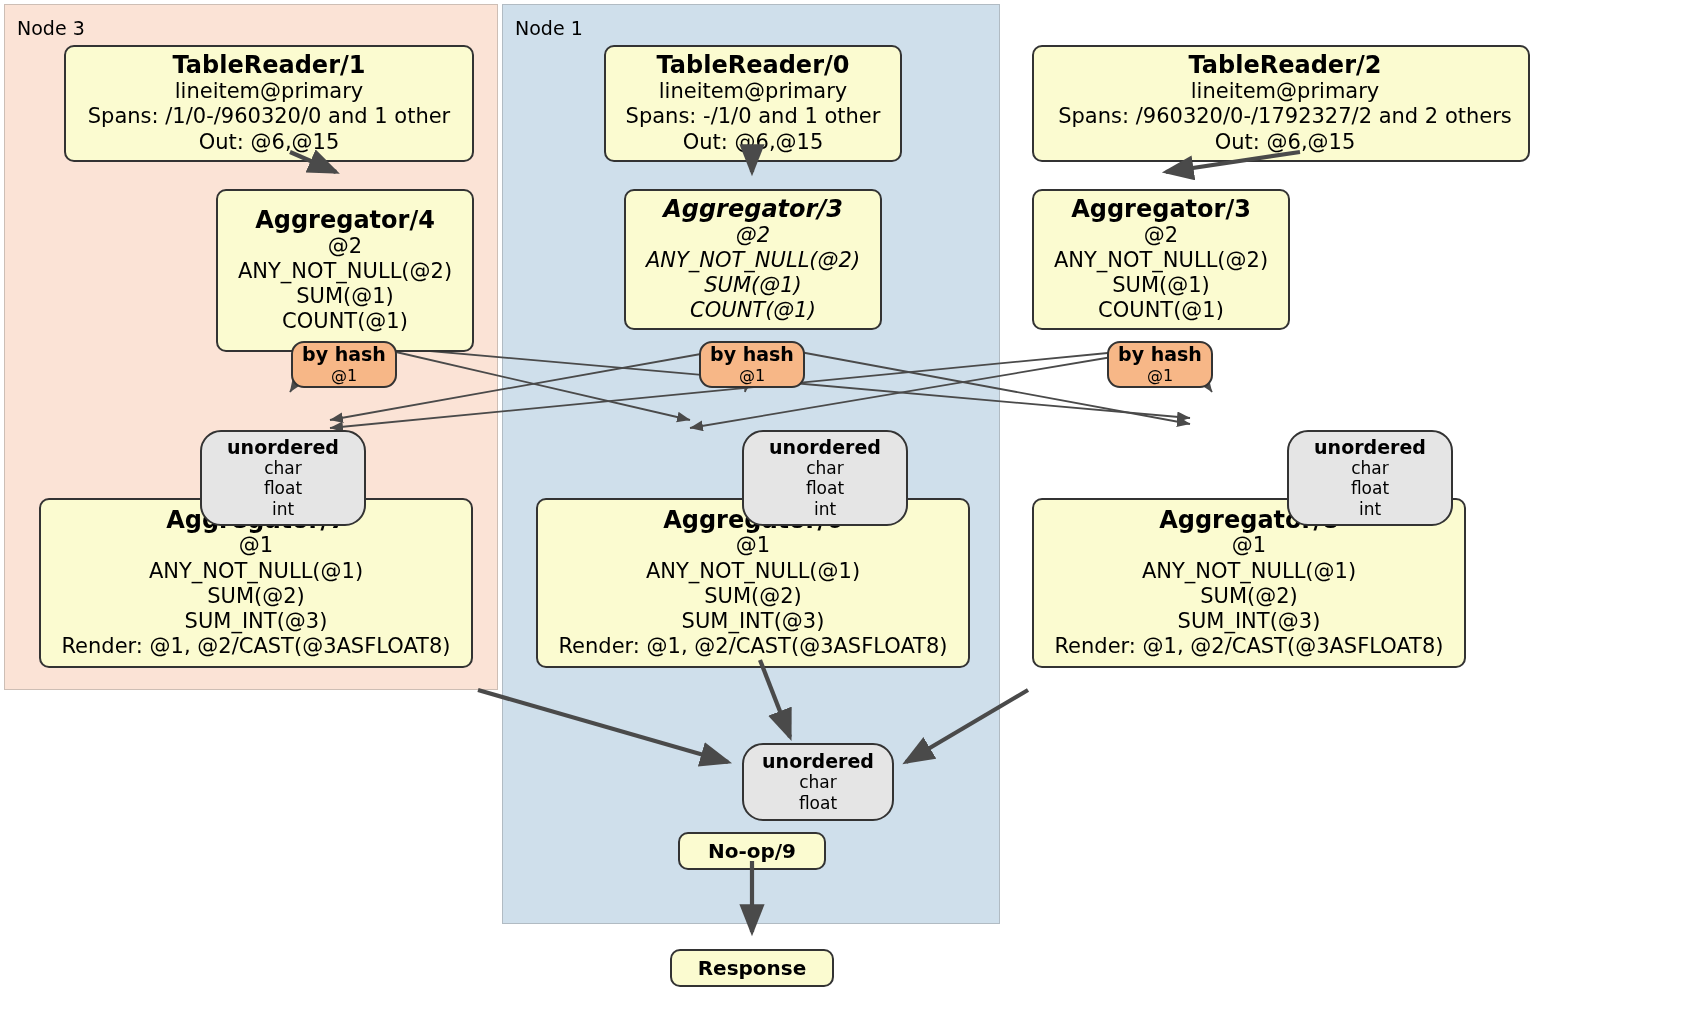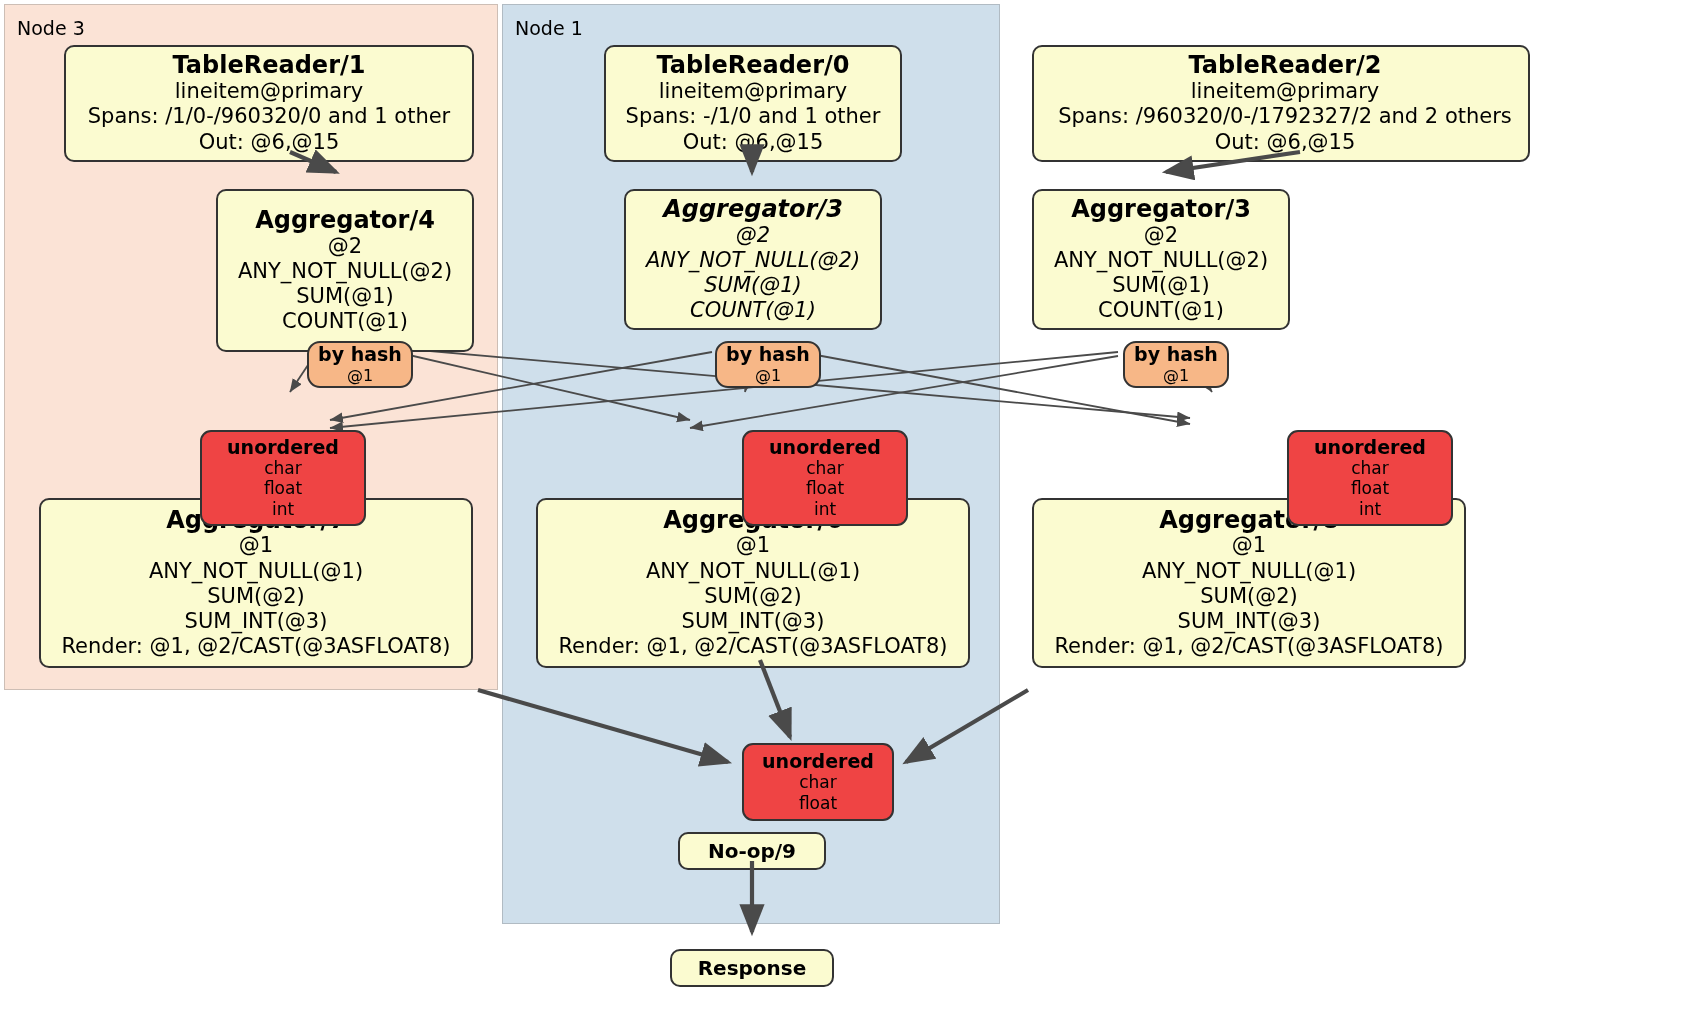--- a/index.html
+++ b/index.html
@@ -51,25 +51,24 @@
     align-items: center;
     padding: 4px 8px;
   }
   .gbox.proc {
     background: #fbfbd0;
     margin-top: 11px;
   }
   .gbox.router-hash {
     background: #f7b787;
     border-radius: 13px;
-    margin-left: 16px;
   }
   .gbox.router-unordered {
-    background: #ef4444;
-    border-radius: 11px;
+    background: #e5e5e5;
+    border-radius: 21px;
   }
   .gbox .title {
     font-weight: bold;
     font-size: 24px;
     line-height: 1.12;
     white-space: nowrap;
   }
   .gbox .line {
     font-size: 21px;
     line-height: 1.2;

